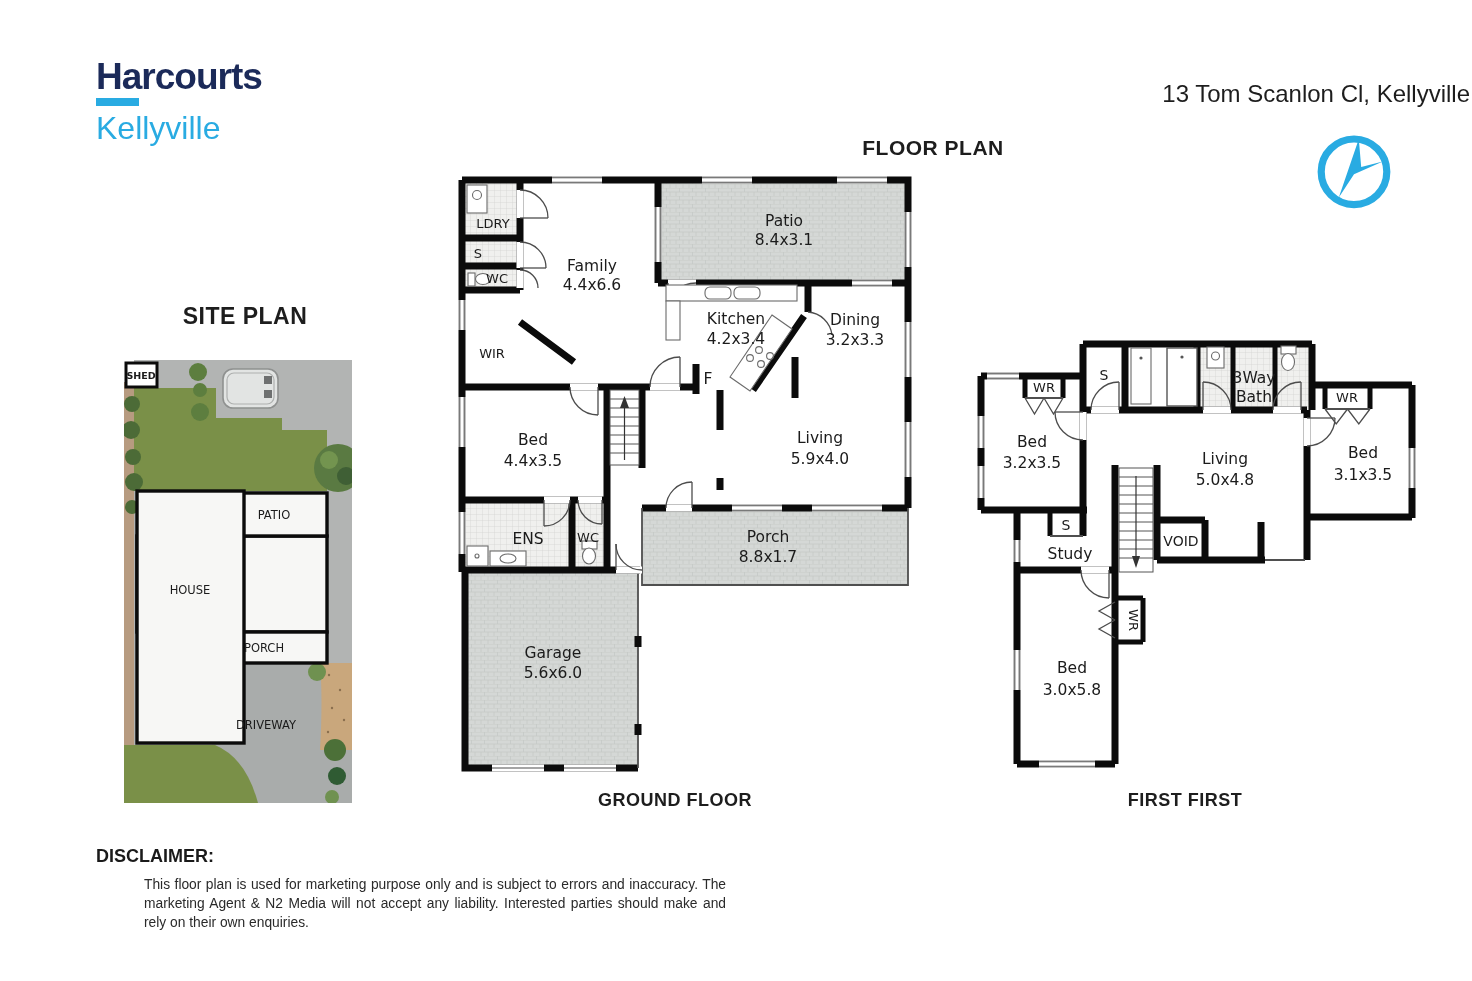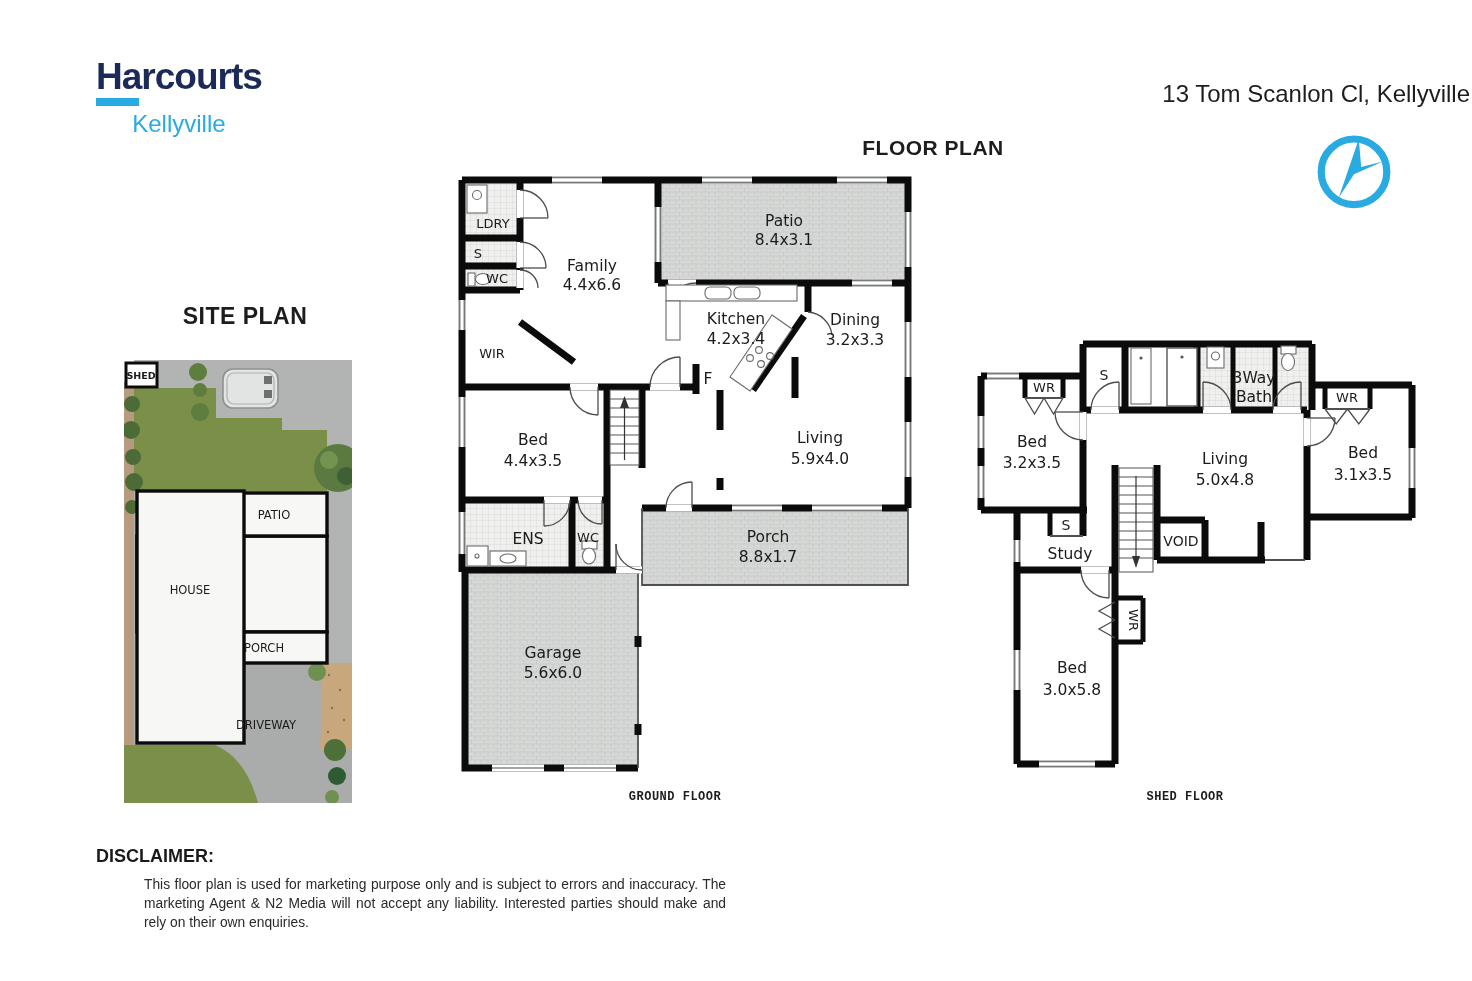--- a/index.html
+++ b/index.html
@@ -3,24 +3,24 @@
 <meta charset="utf-8">
 <style>
   html,body{margin:0;padding:0;background:#ffffff;}
   #page{position:relative;width:1472px;height:981px;background:#ffffff;overflow:hidden;
         font-family:"Liberation Sans",sans-serif;color:#1a1a1a;padding-left:48px;}
   .abs{position:absolute;}
   .ctr{transform:translateX(-50%);}
   
   #logo-top{font-size:37px;font-weight:bold;color:#1b2a59;letter-spacing:-1px;line-height:1;}
   #logo-bar{width:43px;height:8px;background:#29abe2;margin-top:3px;}
-  #logo-sub{font-size:24px;color:#29abe2;letter-spacing:0px;line-height:1;margin-top:6px;text-align:center;}
+  #logo-sub{font-size:32px;color:#29abe2;letter-spacing:0px;line-height:1;margin-top:6px;}
   #address{font-size:24px;font-weight:normal;color:#1d1d1d;}
   .h-title{font-size:21px;font-weight:bold;color:#1d1d1d;letter-spacing:0.5px;}
-  .cap{font-size:12px;font-weight:bold;color:#1d1d1d;letter-spacing:0.5px;font-family:Liberation Mono, monospace;}
+  .cap{font-size:18px;font-weight:bold;color:#1d1d1d;letter-spacing:0.5px;}
   
   #disc-h{font-size:18px;font-weight:bold;}
   #disc-b{width:582px;font-size:13.8px;line-height:1.38;text-align:justify;color:#2a2a2a;margin:0;}
   
   svg text{font-family:"DejaVu Sans",sans-serif;fill:#1b1b1b;}
   .rl{font-size:15.5px;}
   .sl{font-size:13px;}
   .vl{font-size:14px;}
   .sp{font-size:11.5px;}
   .tl{font-size:9.5px;font-weight:bold;}
@@ -528,18 +528,18 @@
     <text class="rl" x="388" y="140" text-anchor="middle">3.1x3.5</text>
     <text class="vl" x="91" y="190" text-anchor="middle">S</text>
     <text class="rl" x="95" y="219" text-anchor="middle">Study</text>
     <text class="vl" x="206" y="206" text-anchor="middle">VOID</text>
     <text class="sl" x="154" y="280" text-anchor="middle" transform="rotate(90 154 280)">WR</text>
     <text class="rl" x="97" y="333" text-anchor="middle">Bed</text>
     <text class="rl" x="97" y="355" text-anchor="middle">3.0x5.8</text>
   </svg>
 
   <div class="cap abs ctr" style="left:675px;top:790px;">GROUND FLOOR</div>
-  <div class="cap abs ctr" style="left:1185px;top:790px;">SHED FLOOR</div>
+  <div class="cap abs ctr" style="left:1185px;top:790px;">FIRST FIRST</div>
 
   <div id="disc-h" class="abs" style="left:96px;top:846px;">DISCLAIMER:</div>
   <p id="disc-b" class="abs" style="left:96px;top:875px;margin-left:48px;">This floor plan is used for marketing purpose only and is subject to errors and inaccuracy. The marketing Agent &amp; N2 Media will not accept any liability. Interested parties should make and rely on their own enquiries.</p>
 
 </div>
 
 </body></html>

